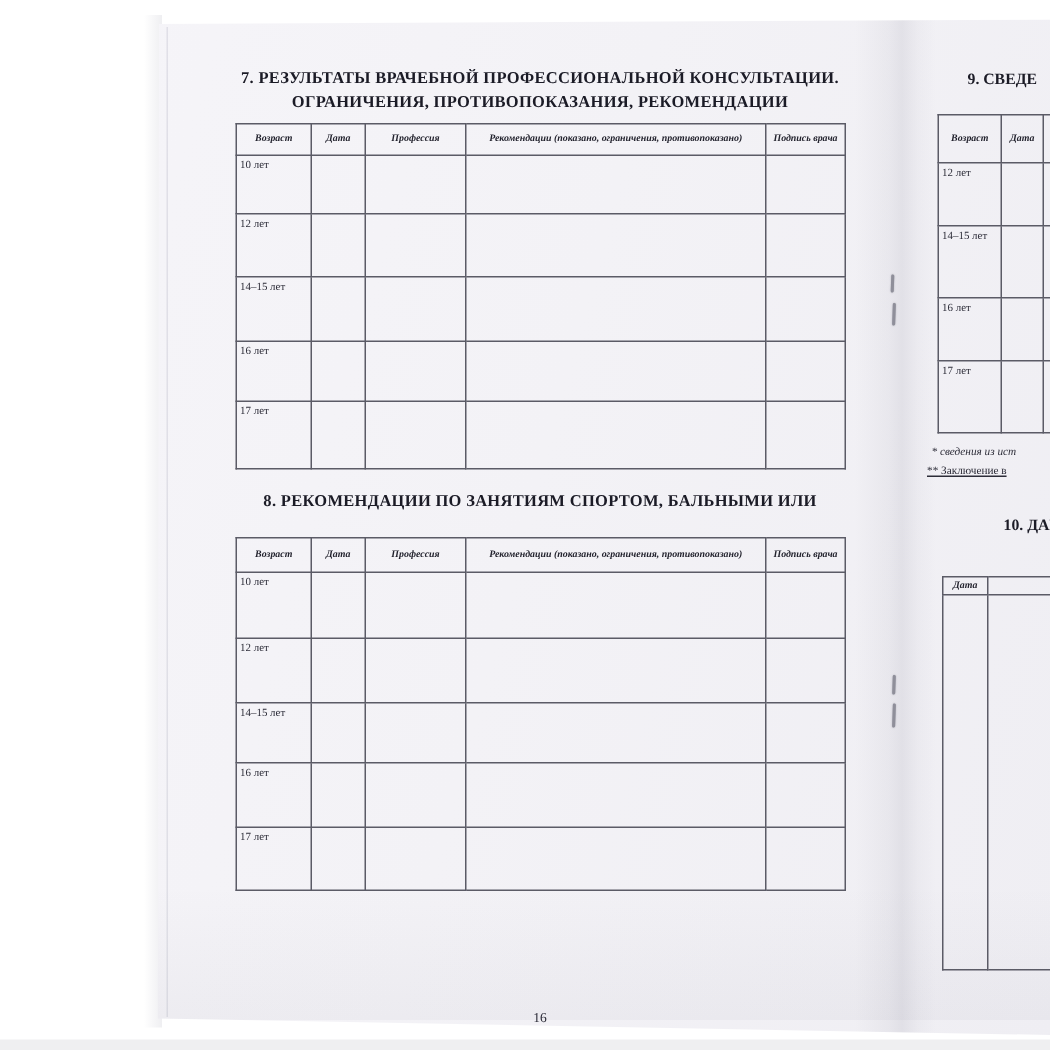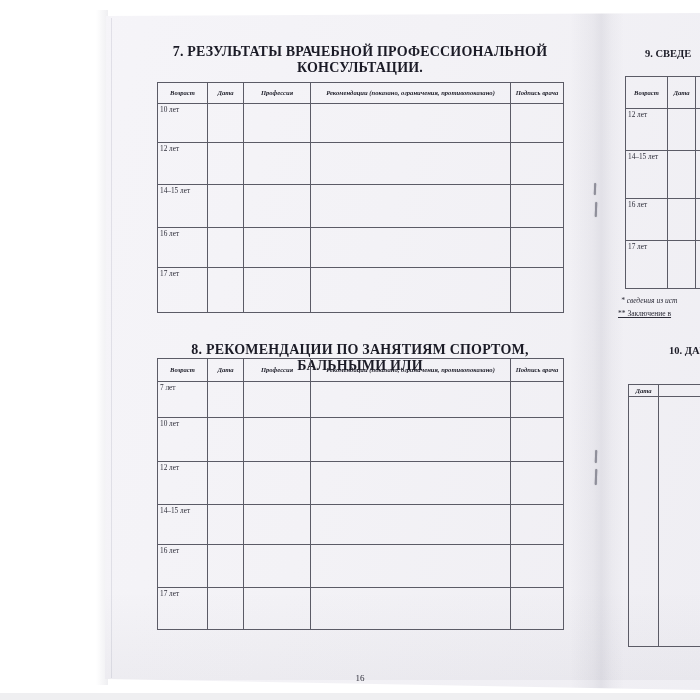--- a/index.html
+++ b/index.html
@@ -32,21 +32,21 @@
   .frame-bottom{
     position:absolute;left:0;bottom:0;width:700px;height:7px;
     background:rgba(120,126,142,0.12);
   }
   .staple span{
     position:absolute;width:2px;background:#8f8f9a;border-radius:1px;
     box-shadow:0 0 1px rgba(80,80,95,0.5);transform:rotate(2deg);
   }
   .sec-title{
     position:absolute;left:150px;width:420px;text-align:center;
-    font-weight:bold;font-size:14px;line-height:16px;letter-spacing:0.2px;color:#1b1b26;
+    font-weight:bold;font-size:11px;line-height:16px;letter-spacing:0.2px;color:#1b1b26;
   }
   .sec-title-right{
     position:absolute;font-weight:bold;font-size:10.5px;white-space:nowrap;color:#1b1b26;
   }
   table.doc{
     position:absolute;border-collapse:collapse;table-layout:fixed;
     border:1.5px solid #34343f;
   }
   table.doc th,table.doc td{
     border:1px solid #5b5b66;padding:0;overflow:hidden;
@@ -85,20 +85,21 @@
     </div>
     <div class="staple">
       <span style="left:595px;top:450px;height:13px;"></span>
       <span style="left:595px;top:469px;height:16px;"></span>
     </div>
 
     <div>
 
       <div class="sec-title" style="top:44px;">
         <div>7. РЕЗУЛЬТАТЫ ВРАЧЕБНОЙ ПРОФЕССИОНАЛЬНОЙ КОНСУЛЬТАЦИИ.</div>
+        <div>ОГРАНИЧЕНИЯ, ПРОТИВОПОКАЗАНИЯ, РЕКОМЕНДАЦИИ</div>
       </div>
 
       <table class="doc" style="left:157px;top:82px;width:406px;">
         <colgroup>
             <col style="width:50px">
             <col style="width:36px">
             <col style="width:67px">
             <col style="width:200px">
             <col style="width:53px">
           </colgroup>
@@ -143,21 +144,21 @@
           <tr style="height:45px">
               <td class="age">17 лет</td>
               <td></td>
               <td></td>
               <td></td>
               <td></td>
             </tr>
         </tbody>
       </table>
 
-      <div class="sec-title" style="top:326px;margin-top:16px;">
+      <div class="sec-title" style="top:326px;">
         <div>8. РЕКОМЕНДАЦИИ ПО ЗАНЯТИЯМ СПОРТОМ, БАЛЬНЫМИ ИЛИ</div>
       </div>
 
       <table class="doc" style="left:157px;top:358px;width:406px;">
         <colgroup>
             <col style="width:50px">
             <col style="width:36px">
             <col style="width:67px">
             <col style="width:200px">
             <col style="width:53px">
@@ -165,27 +166,20 @@
         <thead>
           <tr style="height:23px">
             <th>Возраст</th>
             <th>Дата</th>
             <th>Профессия</th>
             <th class="nowrap">Рекомендации (показано, ограничения, противопоказано)</th>
             <th>Подпись врача</th>
           </tr>
         </thead>
         <tbody>
-          <tr style="height:36px">
-              <td class="age">7 лет</td>
-              <td></td>
-              <td></td>
-              <td></td>
-              <td></td>
-            </tr>
           <tr style="height:44px">
               <td class="age">10 лет</td>
               <td></td>
               <td></td>
               <td></td>
               <td></td>
             </tr>
           <tr style="height:43px">
               <td class="age">12 лет</td>
               <td></td>

